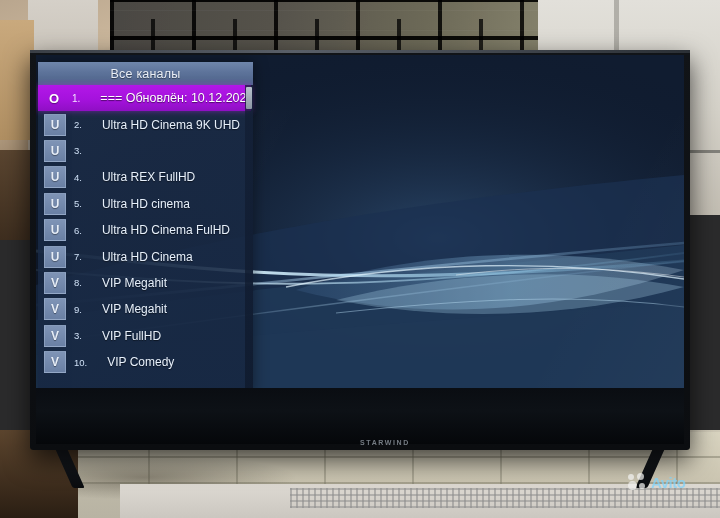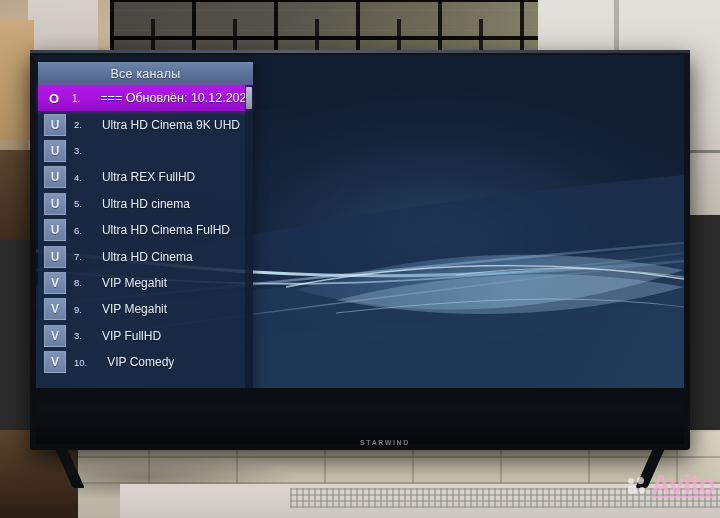--- a/index.html
+++ b/index.html
@@ -112,21 +112,21 @@
   .row.sel .nm{color:#ffffff;font-size:12.5px;}
 
   
   .avito{position:absolute;left:628px;top:472px;display:flex;align-items:center;gap:3px;opacity:.72;}
   .avito .dots{position:relative;width:20px;height:20px;}
   .avito .dots i{position:absolute;display:block;background:#f2f2f0;border-radius:50%;}
   .avito .d1{width:9px;height:9px;left:0;top:9px;}
   .avito .d2{width:7px;height:7px;left:9px;top:1px;}
   .avito .d3{width:6px;height:6px;left:0;top:2px;}
   .avito .d4{width:6px;height:6px;left:11px;top:11px;}
-  .avito .word{color:#f9a8d4;font-size:27px;font-weight:bold;letter-spacing:-.5px;line-height:1;text-decoration:underline;}
+  .avito .word{color:#7dd3fc;font-size:15px;font-weight:bold;letter-spacing:-.5px;line-height:1;}
 </style>
 </head>
 <body>
 
 <div id="scene">
 
   <div class="wall">
     <div class="wall-left"></div>
     <div class="wall-left-panel"></div>
     <div class="wall-left-box"></div>

